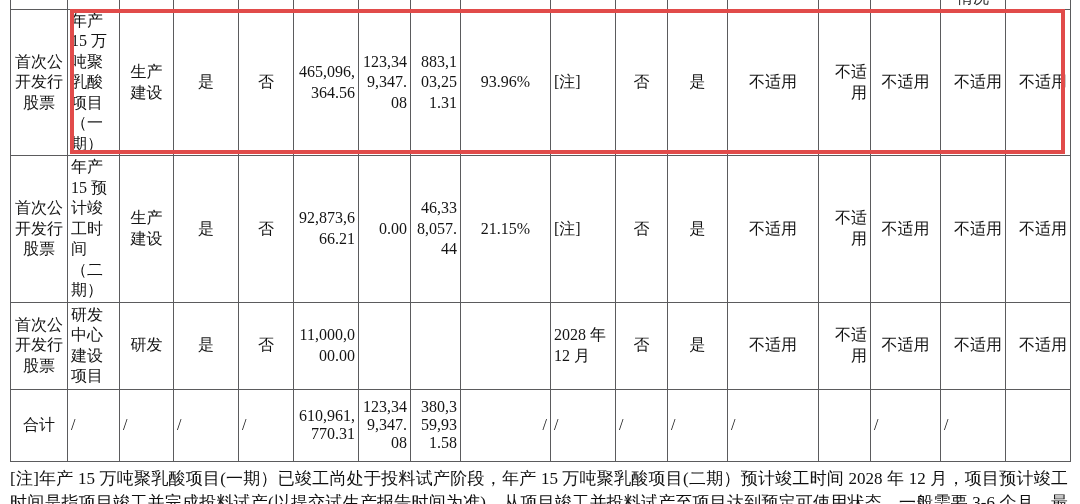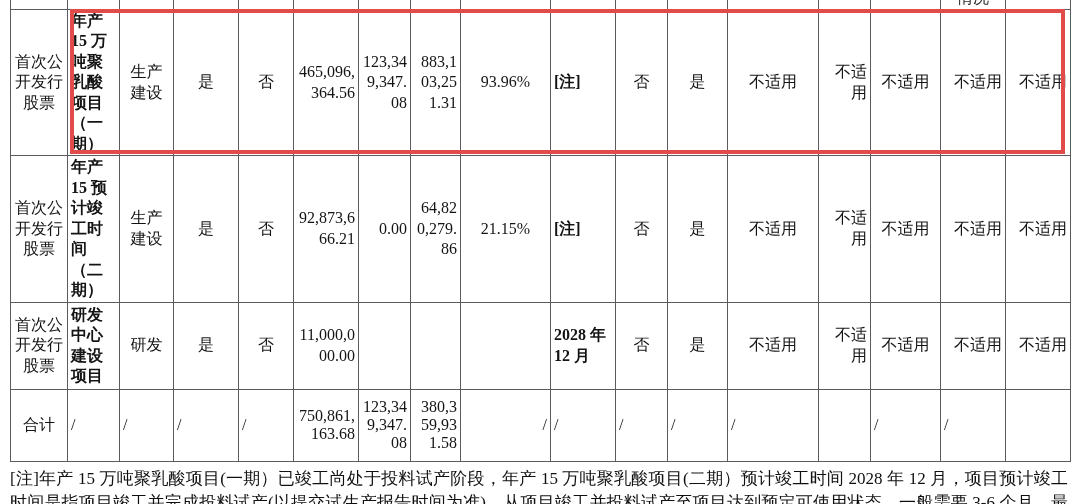--- a/index.html
+++ b/index.html
@@ -18,21 +18,21 @@
     border:1px solid #5b5b5d;
     vertical-align:middle;
     padding:1px 3px;
     overflow:hidden;
   }
   tr.partial-header td{border-top:none;height:8px;padding:0 2px;}
   .clipwrap{height:9px;overflow:hidden;}
   .clipwrap span{display:block;margin-top:-12px;text-align:center;font-size:16px;color:#2a2a2a;}
   tr.total-row td{line-height:1.12;}
   .al-c{text-align:center;}
-  .al-l{text-align:left;padding-left:4px;font-weight:bold;}
+  .al-l{text-align:left;padding-left:4px;}
   .al-r{text-align:right;word-break:break-all;padding-right:5px;}
   .al-rw{text-align:right;padding-right:10px;}
   .al-ls{text-align:left;padding-left:8px;}
   .al-rs{text-align:right;padding-right:10px;word-break:break-all;}
   .red-box{
     position:absolute;left:70px;top:9px;width:995px;height:145px;
     border:4px solid #e14b4a;box-sizing:border-box;pointer-events:none;
   }
   .footnote{
     margin:5px 8px 0 10px;width:1058px;
@@ -107,21 +107,21 @@
           <td class="al-rw">不适用</td>
         </tr>
         <tr class="data-row" style="height: 140px;">
           <td class="al-c">首次公开发行股票</td>
           <td class="al-l">年产15 预计竣工时间（二期）</td>
           <td class="al-c">生产建设</td>
           <td class="al-c">是</td>
           <td class="al-c">否</td>
           <td class="al-r">92,873,666.21</td>
           <td class="al-r">0.00</td>
-          <td class="al-r">64,820,279.86</td>
+          <td class="al-r">46,338,057.44</td>
           <td class="al-c">21.15%</td>
           <td class="al-l">[注]</td>
           <td class="al-c">否</td>
           <td class="al-c">是</td>
           <td class="al-c">不适用</td>
           <td class="al-rw">不适用</td>
           <td class="al-c">不适用</td>
           <td class="al-rw">不适用</td>
           <td class="al-rw">不适用</td>
         </tr>
@@ -143,21 +143,21 @@
           <td class="al-c">不适用</td>
           <td class="al-rw">不适用</td>
           <td class="al-rw">不适用</td>
         </tr>
         <tr class="total-row" style="height: 72px;">
           <td class="al-c">合计</td>
           <td class="al-ls">/</td>
           <td class="al-ls">/</td>
           <td class="al-ls">/</td>
           <td class="al-ls">/</td>
-          <td class="al-r">750,861,163.68</td>
+          <td class="al-r">610,961,770.31</td>
           <td class="al-r">123,349,347.08</td>
           <td class="al-r">380,359,931.58</td>
           <td class="al-rs">/</td>
           <td class="al-ls">/</td>
           <td class="al-ls">/</td>
           <td class="al-ls">/</td>
           <td class="al-ls">/</td>
           <td class="al-c"></td>
           <td class="al-ls">/</td>
           <td class="al-ls">/</td>

